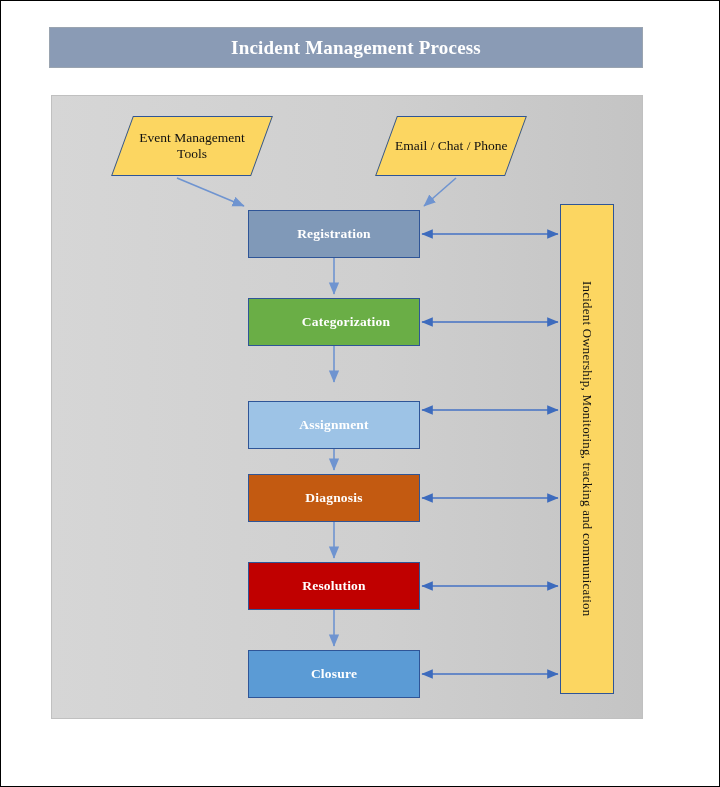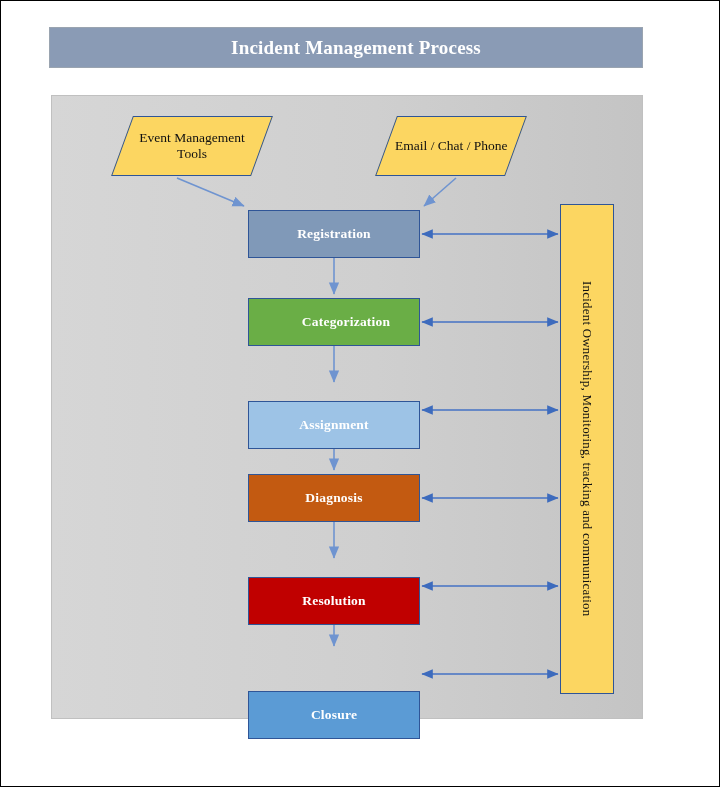--- a/index.html
+++ b/index.html
@@ -115,21 +115,21 @@
     color: #ffffff;
     font-size: 13.5px;
     font-weight: bold;
     letter-spacing: 0.2px;
   }
   #box-registration { top: 114px; background: #8099b8; }
   #box-categorization { top: 202px; background: #6aae46; padding-left: 24px; }
   #box-assignment    { top: 305px; background: #9dc3e6; }
   #box-diagnosis     { top: 378px; background: #c35a11; }
   #box-resolution    { top: 466px; background: #c00000; }
-  #box-closure       { top: 554px; background: #5b9bd5; margin-top: 41px; }
+  #box-closure       { top: 554px; background: #5b9bd5; }
 
   
   #side-panel {
     position: absolute;
     left: 508px;
     top: 108px;
     width: 54px;
     height: 490px;
     background: #fcd661;
     border: 1px solid #2f5597;
@@ -227,21 +227,21 @@
     </div>
     <div class="proc" id="box-categorization" style="background: rgb(106, 174, 70);">
       <span>Categorization</span>
     </div>
     <div class="proc" id="box-assignment" style="background: rgb(157, 195, 230);">
       <span>Assignment</span>
     </div>
     <div class="proc" id="box-diagnosis" style="background: rgb(195, 90, 17); text-align: right;">
       <span>Diagnosis</span>
     </div>
-    <div class="proc" id="box-resolution" style="background: rgb(192, 0, 0); margin-top: 15px;">
+    <div class="proc" id="box-resolution" style="background: rgb(192, 0, 0);">
       <span>Resolution</span>
     </div>
     <div class="proc" id="box-closure" style="background: rgb(91, 155, 213);">
       <span>Closure</span>
     </div>
 
     <div id="side-panel">
       <div id="side-panel-text">Incident Ownership, Monitoring, tracking and communication</div>
     </div>
 

